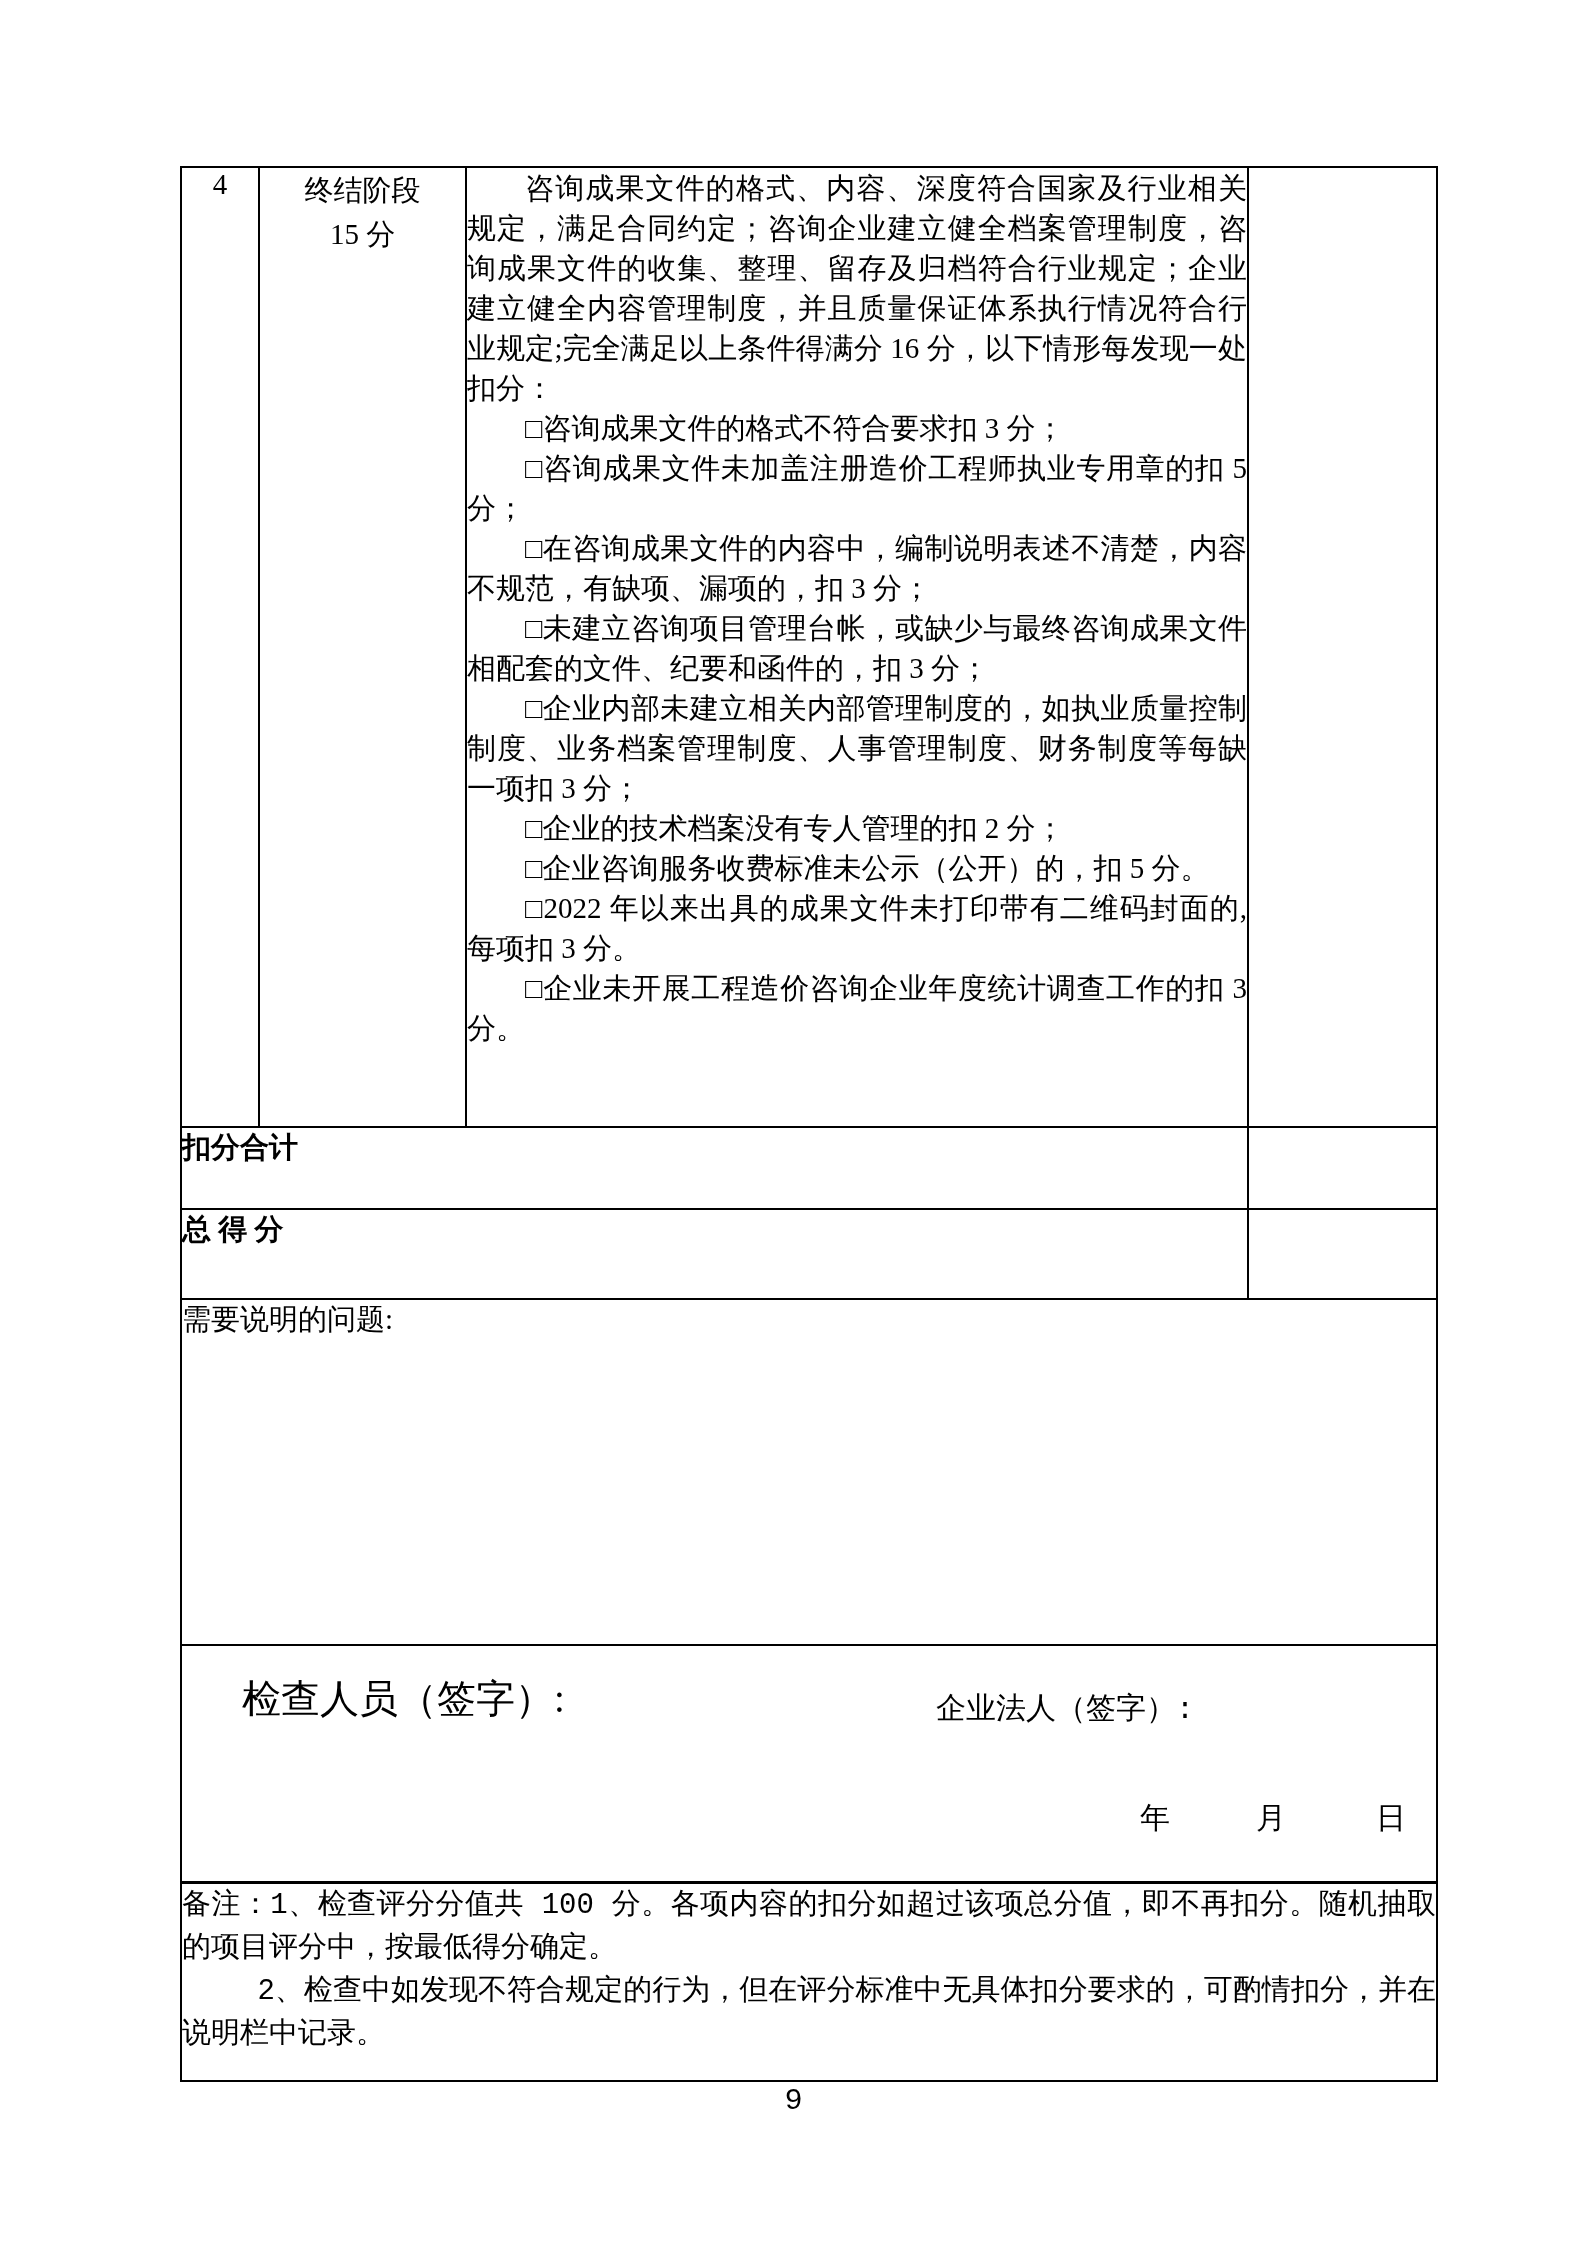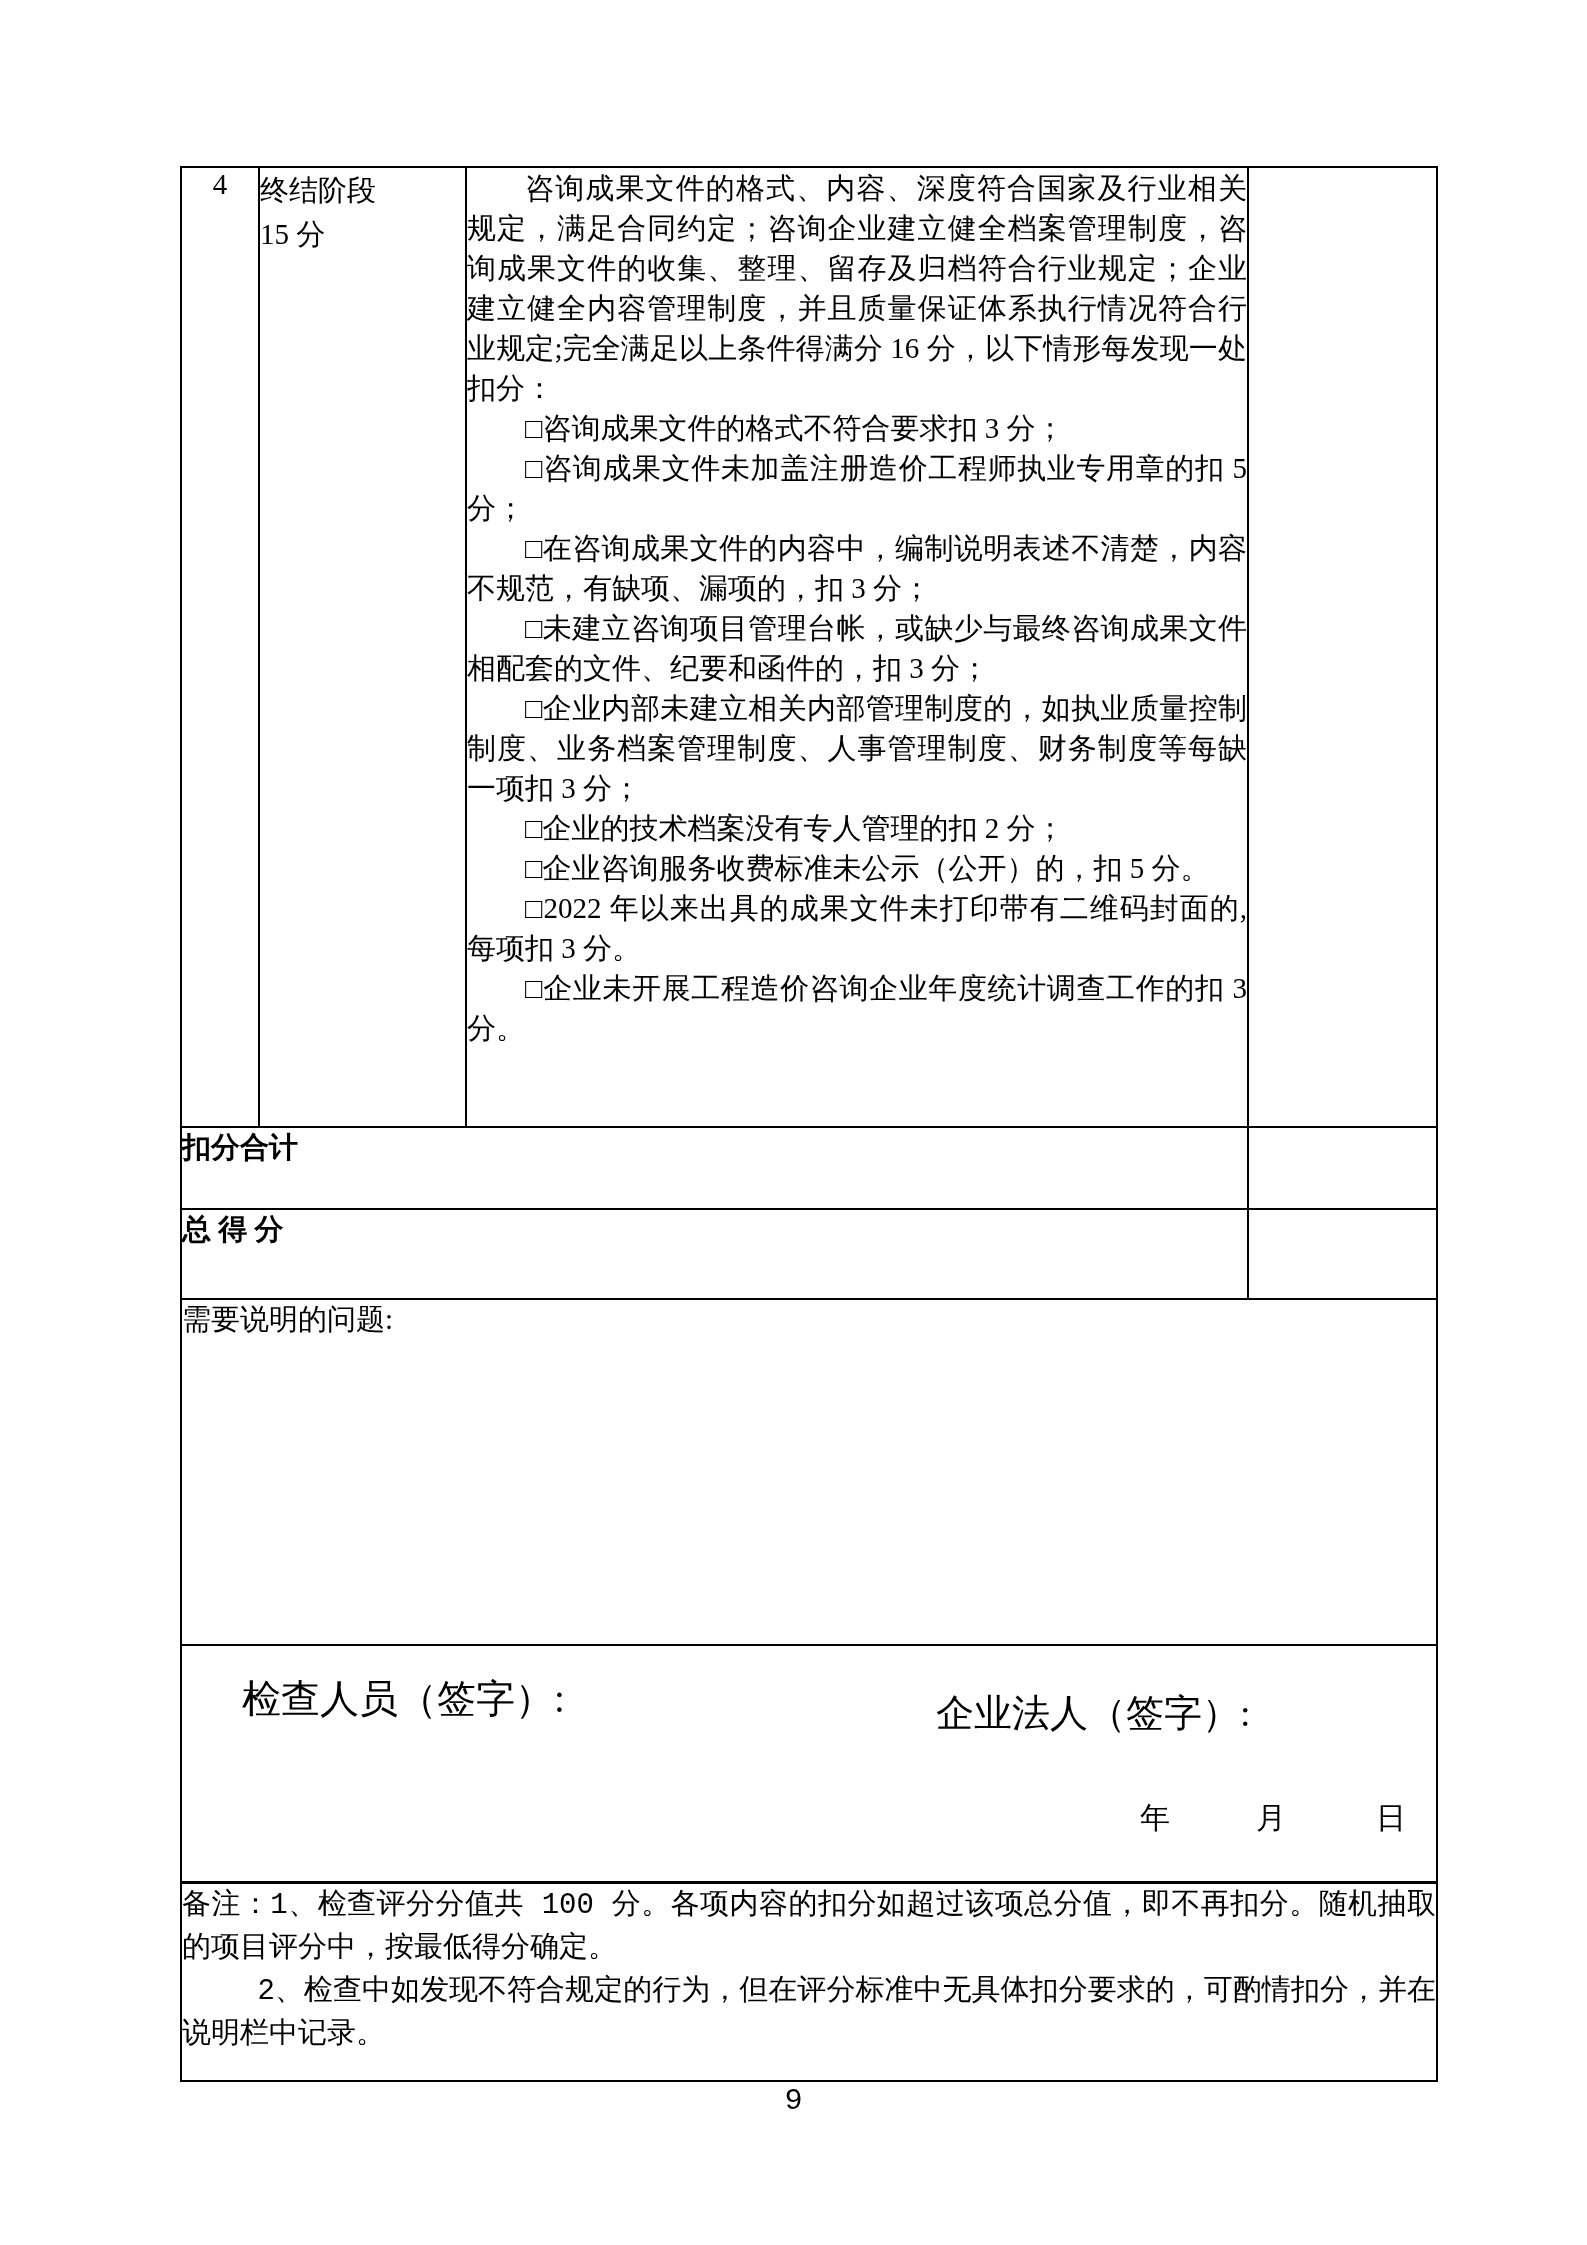--- a/index.html
+++ b/index.html
@@ -29,20 +29,21 @@
     padding: 0;
     vertical-align: top;
     font-size: 29px;
   }
   td.cell-num {
     text-align: center;
     vertical-align: middle;
     font-size: 31px;
   }
   td.cell-stage {
+    text-align: center;
     vertical-align: middle;
     font-size: 30px;
     line-height: 44px;
   }
   td.cell-criteria {
     padding: 12px 12px 0 12px;
     line-height: 40px;
     text-align: justify;
   }
   td.cell-criteria p {
@@ -69,22 +70,23 @@
     position: absolute;
     left: 60px;
     top: 26px;
     font-size: 39px;
     white-space: nowrap;
   }
   .sign-label-legal {
     position: absolute;
     left: 754px;
     top: 42px;
-    font-size: 38px;
+    font-size: 30px;
     white-space: nowrap;
+    font-family: Liberation Mono, monospace;
   }
   .date-year  { position: absolute; left: 958px;  top: 152px; font-size: 30px; }
   .date-month { position: absolute; left: 1074px; top: 152px; font-size: 30px; }
   .date-day   { position: absolute; left: 1194px; top: 152px; font-size: 30px; }
   td.cell-remarks {
     border-top-width: 3px !important;
     padding: 14px 10px 0 6px;
     line-height: 43px;
     text-align: justify;
   }

